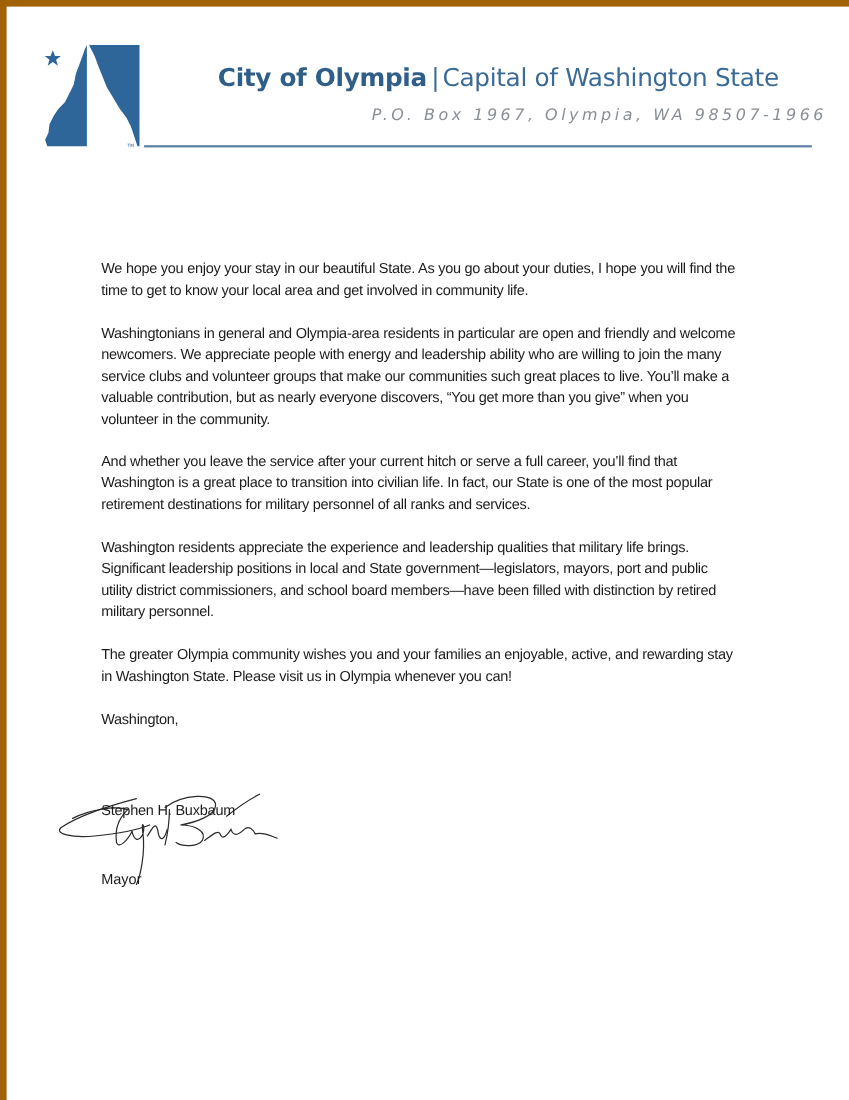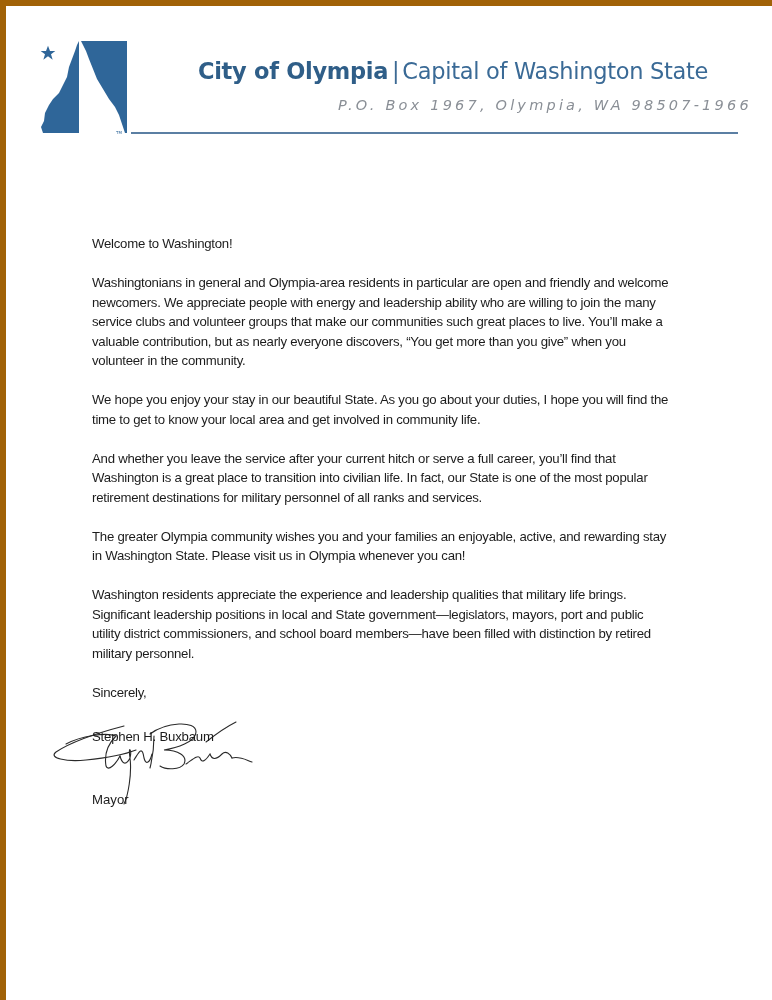--- a/index.html
+++ b/index.html
@@ -143,38 +143,37 @@
     <polygon points="12,1 15,9 23,9 16.5,14 19,22 12,17 5,22 7.5,14 1,9 9,9" fill="#2f6699"></polygon>
   </svg>
 
   <div class="title-line">
     <span class="city">City of Olympia</span><span class="sep">|</span><span class="capital">Capital of Washington State</span>
   </div>
   <div class="address">P.O. Box 1967, Olympia, WA 98507-1966</div>
   <div class="rule"></div>
 
   <div class="letter">
-    <p class="greeting">Welcome to Washington!</p>
+    <p>We hope you enjoy your stay in our beautiful State.  As you go about your duties, I hope you will find the
+time to get to know your local area and get involved in community life.</p>
     <p>Washingtonians in general and Olympia-area residents in particular are open and friendly and welcome
 newcomers.  We appreciate people with energy and leadership ability who are willing to join the many
 service clubs and volunteer groups that make our communities such great places to live.  You’ll make a
 valuable contribution, but as nearly everyone discovers, “You get more than you give” when you
 volunteer in the community.</p>
-    <p>We hope you enjoy your stay in our beautiful State.  As you go about your duties, I hope you will find the
-time to get to know your local area and get involved in community life.</p>
     <p>And whether you leave the service after your current hitch  or serve a full career, you’ll find that
 Washington is a great place to transition into civilian life.  In fact, our State is one of the most popular
 retirement destinations for military personnel of all ranks and services.</p>
-    <p>The greater Olympia community wishes you and your families an enjoyable, active, and rewarding stay
-in Washington State.  Please visit us in Olympia whenever you can!</p>
     <p>Washington residents appreciate the experience and leadership qualities that military life brings.
 Significant leadership positions in local and State government—legislators, mayors, port and public
 utility district commissioners, and school board members—have been filled with distinction by retired
 military personnel.</p>
-    <p class="closing">Sincerely,</p>
+    <p>The greater Olympia community wishes you and your families an enjoyable, active, and rewarding stay
+in Washington State.  Please visit us in Olympia whenever you can!</p>
+    <p class="closing">Washington,</p>
   </div>
 
   <svg class="signature-block" viewBox="0 0 240 110">
     <g fill="none" stroke="#2a2a2a" stroke-width="1.1" stroke-linecap="round">
       <path d="M78 12 C55 18, 25 28, 10 38 C2 44, 20 48, 40 46 C60 44, 80 40, 90 36"></path>
       <path d="M20 30 C35 22, 60 18, 70 22 C62 30, 58 40, 60 52 C62 58, 70 50, 74 42"></path>
       <path d="M74 42 C76 50, 80 52, 84 44 C86 36, 82 30, 84 44 C86 60, 82 82, 78 90"></path>
       <path d="M88 46 C92 40, 96 30, 98 44 C100 52, 104 48, 106 40"></path>
       <path d="M108 22 C108 34, 106 46, 104 54"></path>
       <path d="M104 20 C120 8, 150 6, 150 18 C150 28, 130 34, 118 36 C132 36, 142 42, 138 50 C134 56, 120 56, 114 52"></path>

